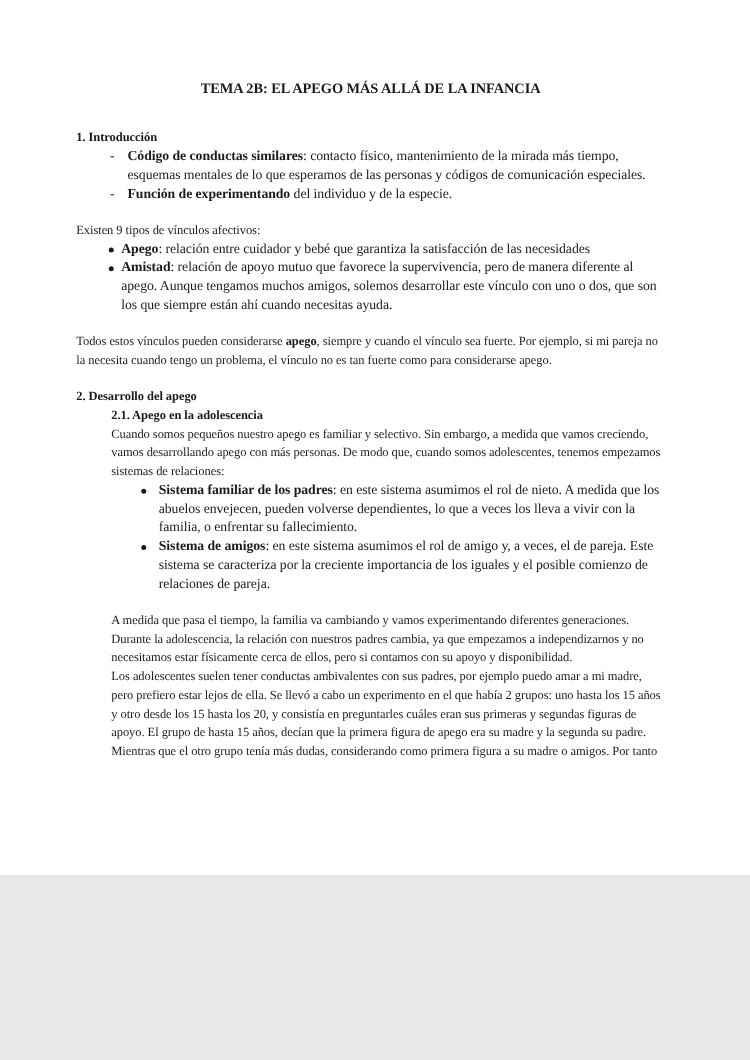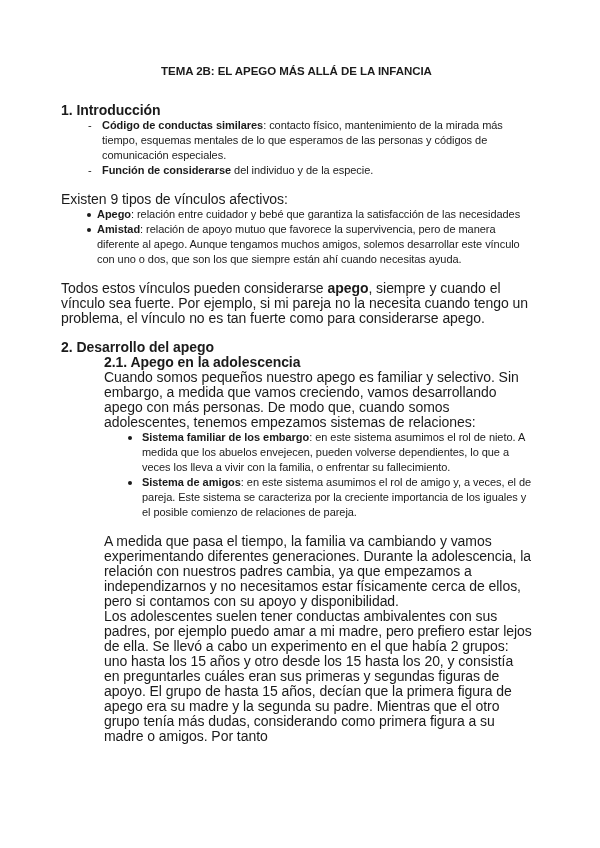--- a/index.html
+++ b/index.html
@@ -1,39 +1,39 @@
 <!DOCTYPE html>
 <html><head>
 <meta charset="utf-8">
 <style>
   html, body { margin: 0; padding: 0; background: #e8e8e8; }
   .page {
     width: 600px;
-    height: 848px;
+    height: 700px;
     margin: 0 auto;
     background: #ffffff;
     box-sizing: border-box;
     padding: 64px 68px 0 61px;
-    font-family: Liberation Sans, sans-serif;
+    font-family: Liberation Serif, serif;
     font-size: 11px;
     line-height: 15px;
     color: #1b1b1b;
     overflow: hidden;
     letter-spacing: -0.05px;
   }
   .doc-title {
     text-align: center;
     font-weight: bold;
     font-size: 11.5px;
     margin: 0 0 24px 0;
   }
-  p, h2, h3 { margin: 0; font-size: 14px; line-height: 15px; }
+  p, h2, h3 { margin: 0; font-size: 10px; line-height: 15px; }
   h2, h3 { font-weight: bold; }
   .gap { margin-top: 14px; }
-  .indent { margin-left: 43px; }
+  .indent { margin-left: 28px; }
   ul { list-style: none; margin: 0; padding: 0; }
   ul.dash-list > li { position: relative; padding-left: 41px; }
   ul.dash-list > li::before {
     content: "-";
     position: absolute;
     left: 27px; top: 0;
   }
   ul.bullet-list > li { position: relative; padding-left: 36px; }
   ul.bullet-list > li::before {
     content: "";
@@ -59,41 +59,41 @@
 
 <div class="page">
 
   <div class="doc-title">TEMA 2B: EL APEGO MÁS ALLÁ DE LA INFANCIA</div>
 
   <h2>1. Introducción</h2>
 
 
   <ul class="dash-list">
     <li><b>Código de conductas similares</b><span>: contacto físico, mantenimiento de la mirada más tiempo, esquemas mentales de lo que esperamos de las personas y códigos de comunicación especiales.</span></li>
-    <li><b>Función de considerarse</b><span> del individuo y de la especie.</span></li>
+    <li><b>Función de experimentando</b><span> del individuo y de la especie.</span></li>
   </ul>
 
   <p class="gap">Existen 9 tipos de vínculos afectivos:</p>
 
   <ul class="bullet-list">
     <li><b>Apego</b><span>: relación entre cuidador y bebé que garantiza la satisfacción de las necesidades</span></li>
     <li><b>Amistad</b><span>: relación de apoyo mutuo que favorece la supervivencia, pero de manera diferente al apego. Aunque tengamos muchos amigos, solemos desarrollar este vínculo con uno o dos, que son los que siempre están ahí cuando necesitas ayuda.</span></li>
   </ul>
 
   <p class="gap"><span>Todos estos vínculos pueden considerarse </span><b>apego</b><span>, siempre y cuando el vínculo sea fuerte. Por ejemplo, si mi pareja no la necesita cuando tengo un problema, el vínculo no es tan fuerte como para considerarse apego.</span></p>
 
   <h2 class="gap">2. Desarrollo del apego</h2>
 
   <div class="indent">
     <h3>2.1. Apego en la adolescencia</h3>
 
     <p>Cuando somos pequeños nuestro apego es familiar y selectivo. Sin embargo, a medida que vamos creciendo, vamos desarrollando apego con más personas. De modo que, cuando somos adolescentes, tenemos empezamos sistemas de relaciones:</p>
 
     <ul class="sub-bullet-list">
-      <li><b>Sistema familiar de los embargo</b><span>: en este sistema asumimos el rol de nieto. A medida que los abuelos envejecen, pueden volverse dependientes, lo que a veces los lleva a vivir con la familia, o enfrentar su fallecimiento.</span></li>
+      <li><b>Sistema familiar de los padres</b><span>: en este sistema asumimos el rol de nieto. A medida que los abuelos envejecen, pueden volverse dependientes, lo que a veces los lleva a vivir con la familia, o enfrentar su fallecimiento.</span></li>
       <li><b>Sistema de amigos</b><span>: en este sistema asumimos el rol de amigo y, a veces, el de pareja. Este sistema se caracteriza por la creciente importancia de los iguales y el posible comienzo de relaciones de pareja.</span></li>
     </ul>
 
     <p class="gap">A medida que pasa el tiempo, la familia va cambiando y vamos experimentando diferentes generaciones. Durante la adolescencia, la relación con nuestros padres cambia, ya que empezamos a independizarnos y no necesitamos estar físicamente cerca de ellos, pero si contamos con su apoyo y disponibilidad.</p>
 
     <p>Los adolescentes suelen tener conductas ambivalentes con sus padres, por ejemplo puedo amar a mi madre, pero prefiero estar lejos de ella. Se llevó a cabo un experimento en el que había 2 grupos: uno hasta los 15 años y otro desde los 15 hasta los 20, y consistía en preguntarles cuáles eran sus primeras y segundas figuras de apoyo. El grupo de hasta 15 años, decían que la primera figura de apego era su madre y la segunda su padre. Mientras que el otro grupo tenía más dudas, considerando como primera figura a su madre o amigos. Por tanto</p>
   </div>
 
 </div>
 

